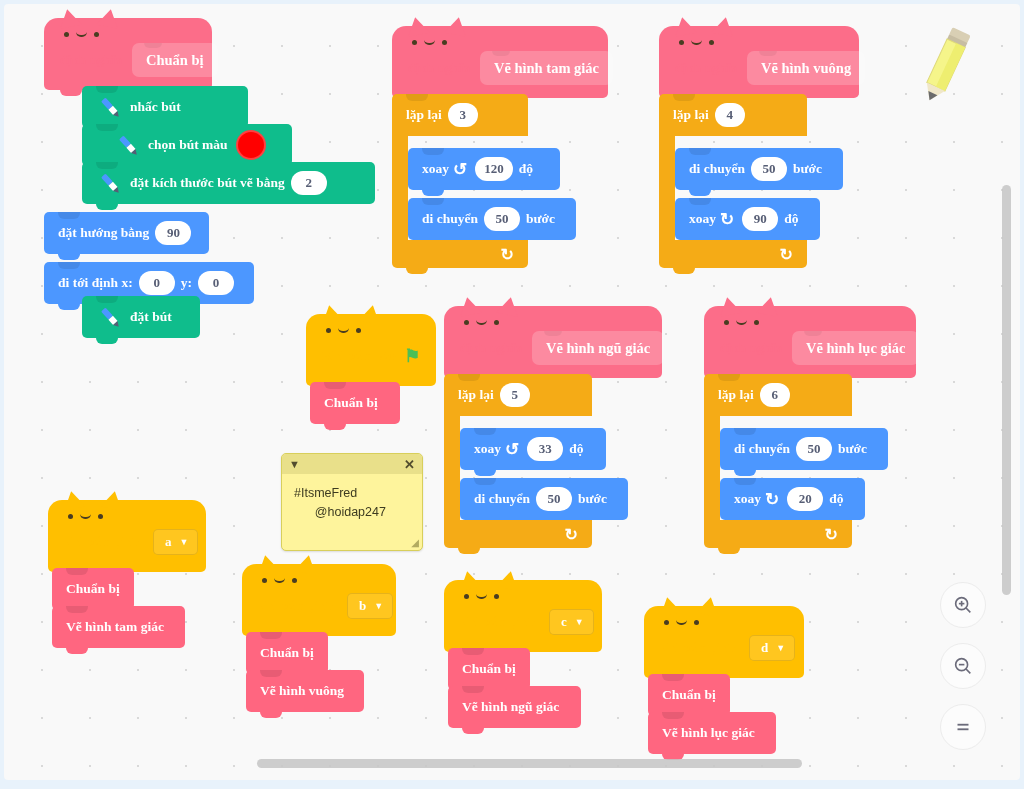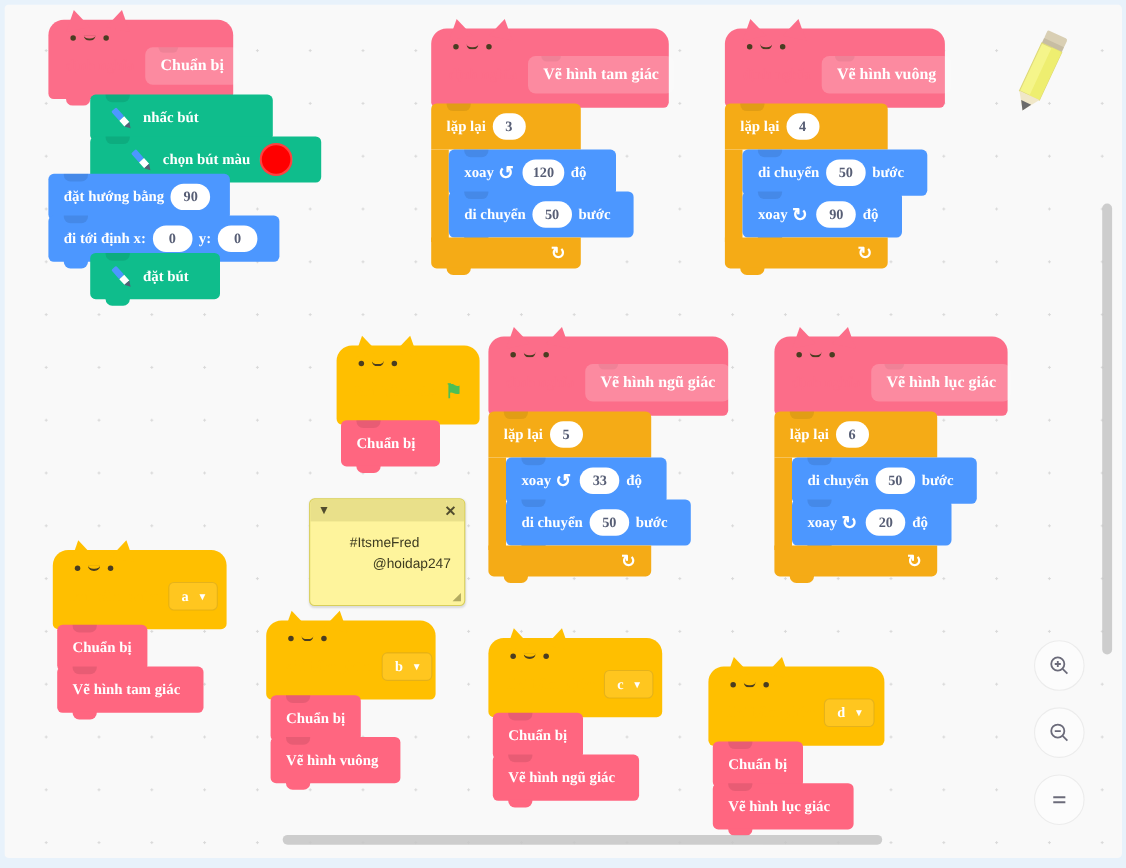--- a/index.html
+++ b/index.html
@@ -50,21 +50,21 @@
     content: "";
     position: absolute;
     left: 14px;
     width: 22px; height: 7px;
     background: inherit;
     border-radius: 0 0 5px 5px;
   }
   .stack::before { top: 0; background: rgba(0,0,0,0.09); border-radius: 0 0 6px 6px; }
   .stack::after  { bottom: -6px; border-radius: 0 0 6px 6px; }
 
-  .blue  { background: #4c97ff; }
+  .blue  { background: #4c97ff; margin-top: 12px; }
   .green { background: #0fbd8c; margin-left: 34px; }
   .pink  { background: #ff6680; }
   .pinkdef { background: #fc6d89; }
   .yellow{ background: #ffbf00; }
 
   
   .oval {
     display: inline-flex;
     align-items: center;
     justify-content: center;
@@ -228,21 +228,20 @@
     padding: 0 7px;
     color: #514c2e;
     font-size: 11px;
   }
   .comment-body {
     padding: 10px 12px 14px 12px;
     color: #3d3b20;
     font-size: 12.5px;
     line-height: 1.5;
     white-space: pre-wrap;
-    margin-left: 24px;
   }
   .comment-grip {
     position: absolute; right: 3px; bottom: 2px;
     color: #b3ab60; font-size: 10px;
   }
 
   
   .pencil { position: absolute; top: 18px; right: 36px; }
 
   
@@ -305,20 +304,33 @@
                 <rect x="11" y="4" width="6" height="11" rx="1.2" fill="#4c97ff"></rect>
                 <rect x="11" y="15" width="6" height="7" fill="#fff"></rect>
                 <path d="M11 22 L14 27 L17 22 Z" fill="#575e75"></path>
               </g>
             </svg>
       </span>
       <span>chọn bút màu</span>
       <span class="swatch"></span>
     </div>
 
+    <div class="stack green" style="position:relative; top:-12px; left:4px; width:293px;">
+      <span class="penicon">
+        <svg width="28" height="28" viewBox="0 0 28 28">
+              <g transform="rotate(-42 14 14)">
+                <rect x="11" y="4" width="6" height="11" rx="1.2" fill="#4c97ff"></rect>
+                <rect x="11" y="15" width="6" height="7" fill="#fff"></rect>
+                <path d="M11 22 L14 27 L17 22 Z" fill="#575e75"></path>
+              </g>
+            </svg>
+      </span>
+      <span>đặt kích thước bút vẽ bằng</span>
+      <span class="oval">2</span>
+    </div>
 
     <div class="stack blue" style="position:relative; top:-16px; left:0px; width:165px;">
       <span>đặt hướng bằng</span>
       <span class="oval">90</span>
     </div>
 
     <div class="stack blue" style="position:relative; top:-20px; left:0px; width:210px;">
       <span>đi tới định x:</span>
       <span class="oval">0</span>
       <span>y:</span>

